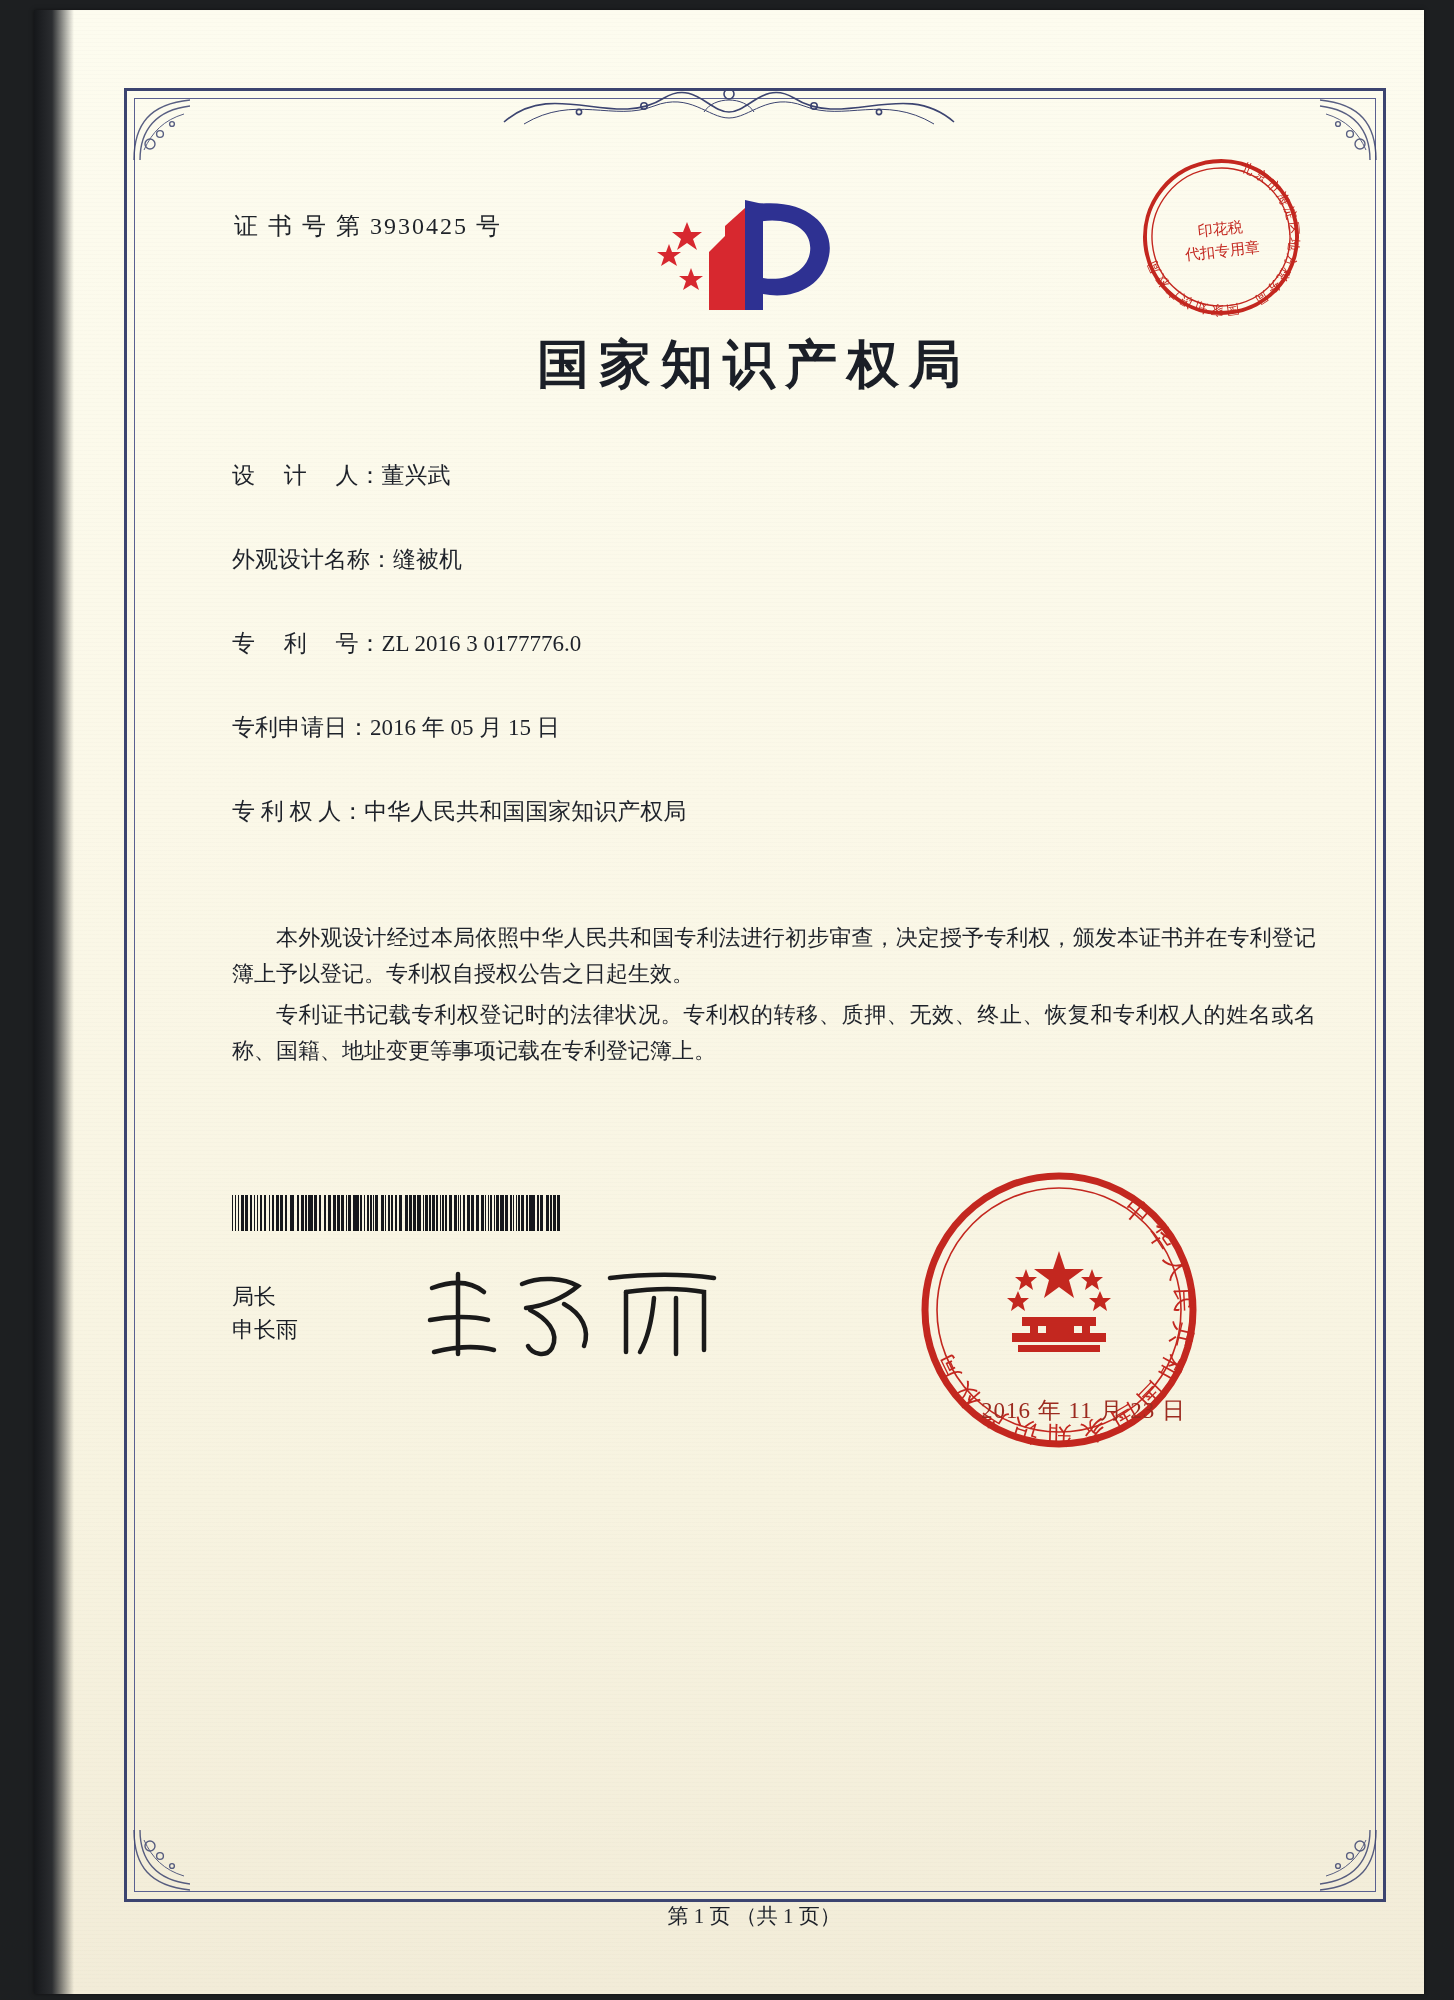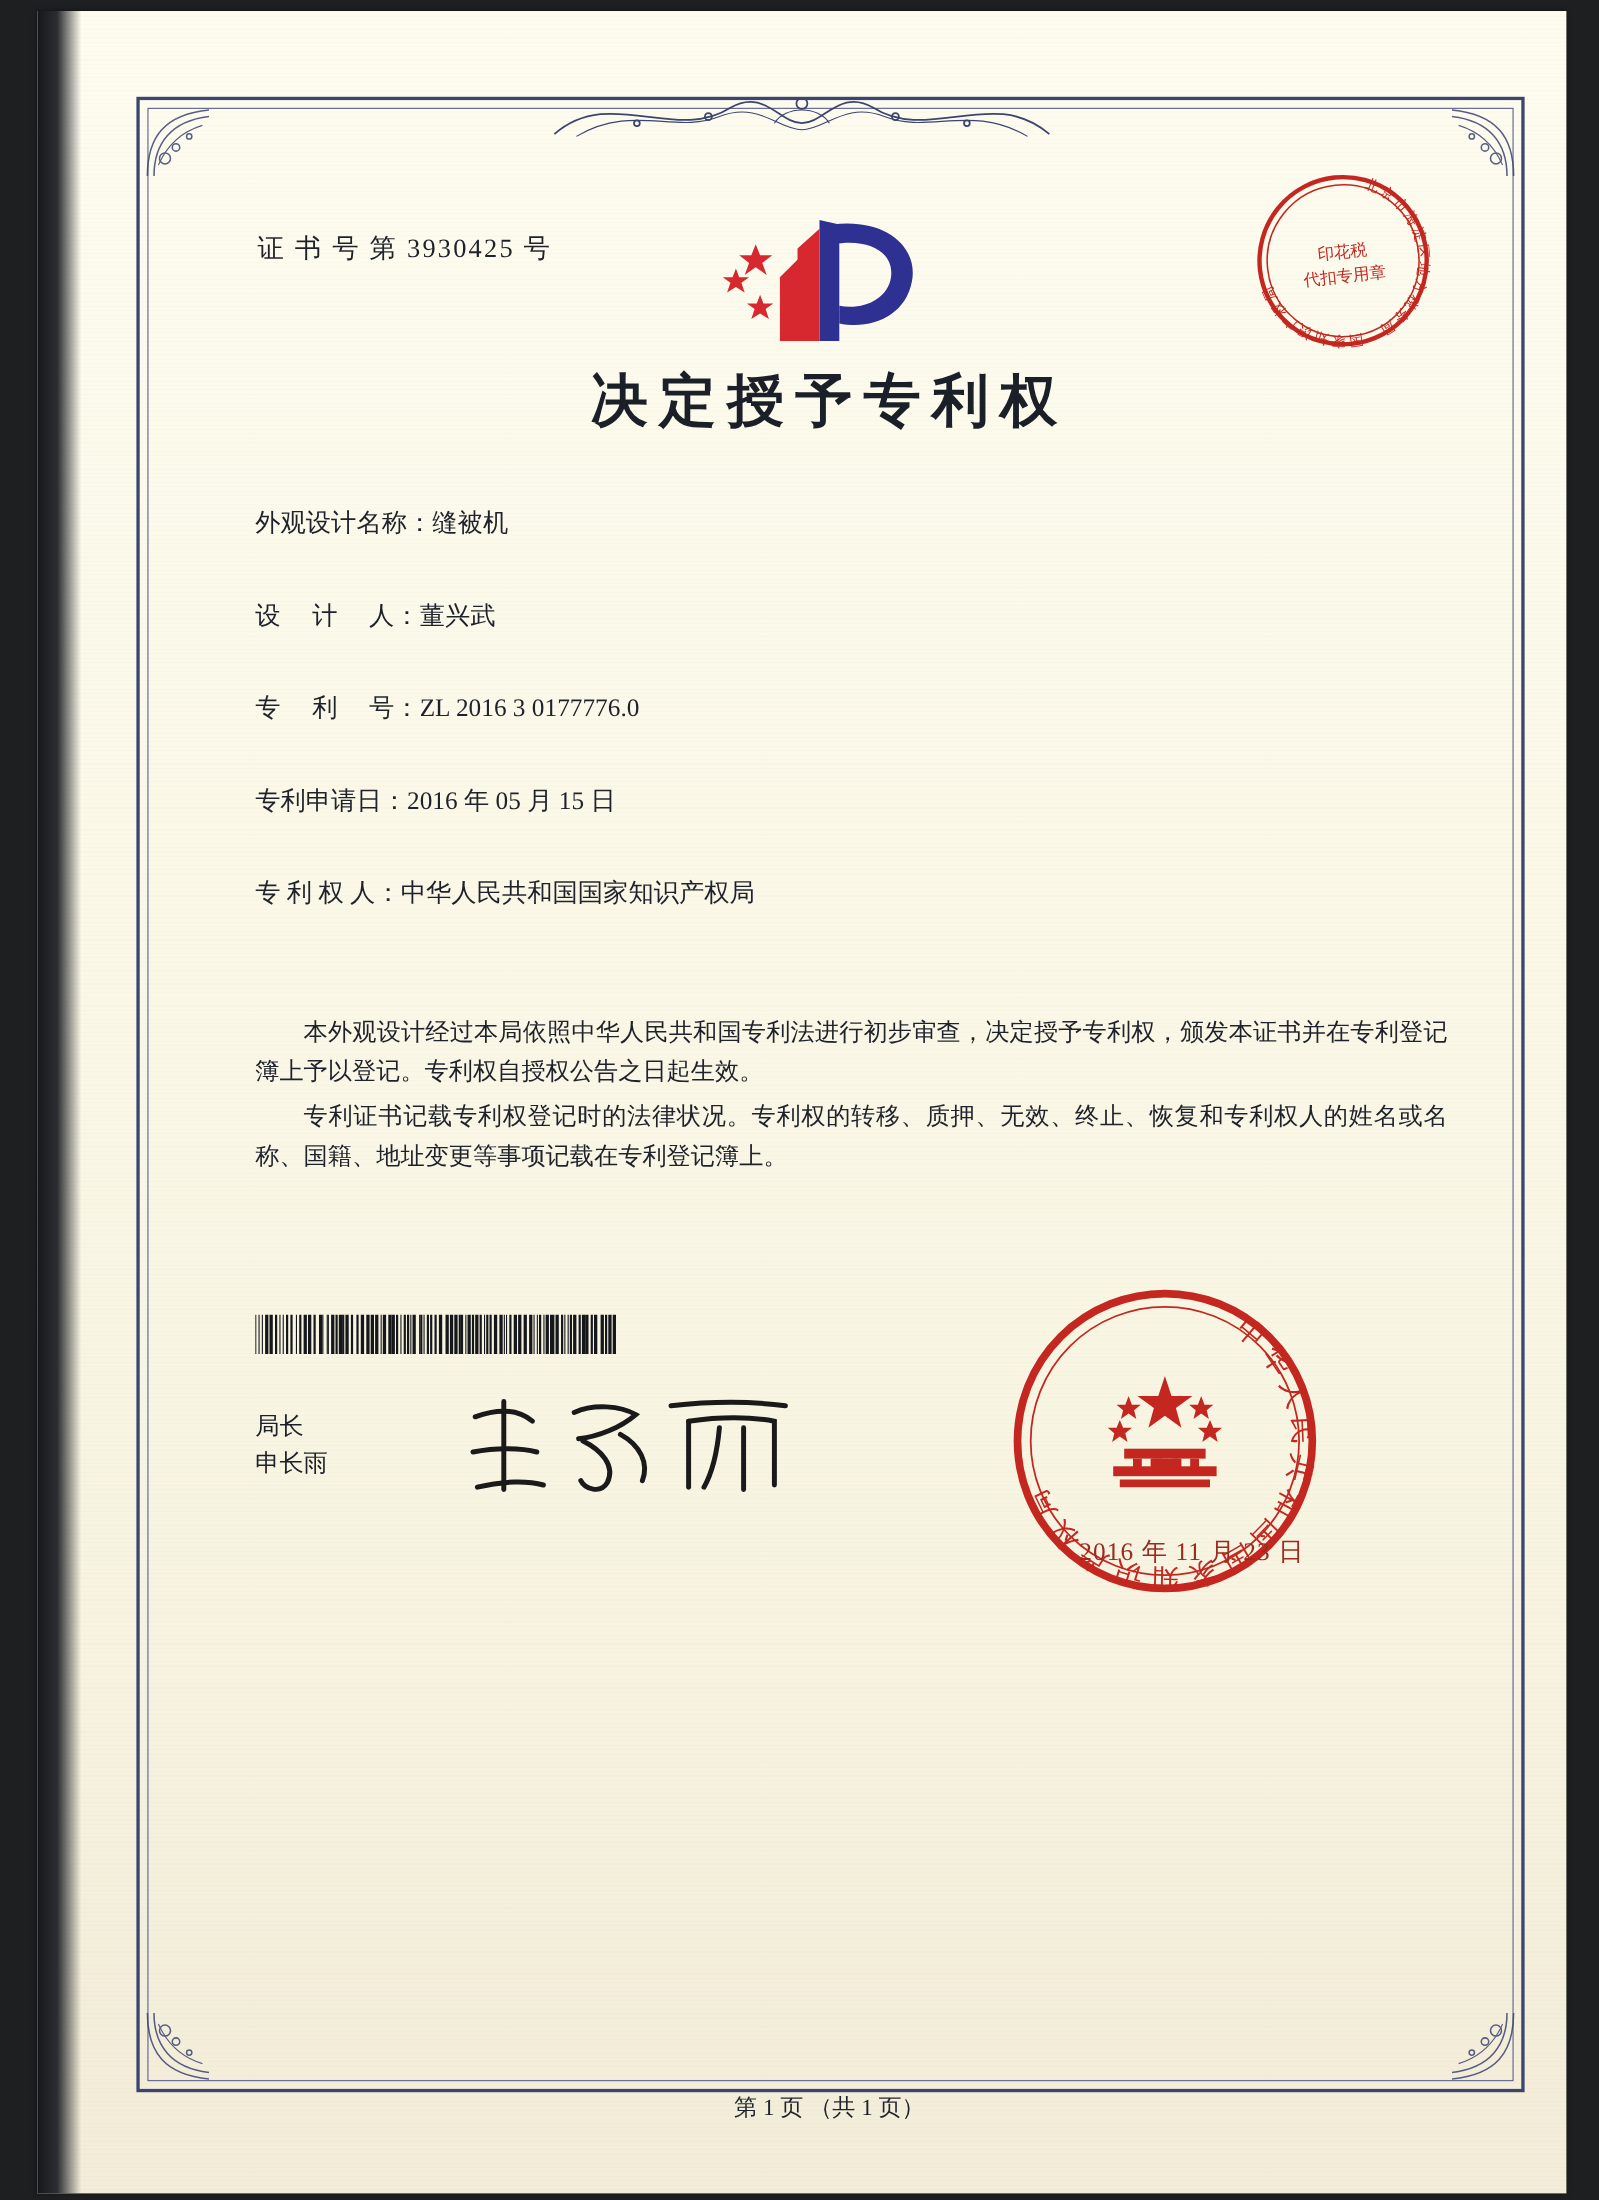--- a/index.html
+++ b/index.html
@@ -329,28 +329,28 @@
         <path d="M70 70 L88 52 L88 128 L70 128 Z" fill="#d7282f"></path>
 
         <g fill="#d7282f">
           <polygon points="48,40 52,50 63,50 54,57 58,68 48,61 38,68 42,57 33,50 44,50"></polygon>
           <polygon points="30,62 33,70 42,70 35,75 38,84 30,79 22,84 25,75 18,70 27,70"></polygon>
           <polygon points="52,86 55,94 64,94 57,99 60,108 52,103 44,108 47,99 40,94 49,94"></polygon>
         </g>
       </svg>
     </div>
 
-    <div class="main-title">决定授予专利权</div>
+    <div class="main-title">国家知识产权局</div>
 
     <div class="fields">
       <div class="field">
-        <span class="lbl">外观设计名称：</span><span class="val">缝被机</span>
+        <span class="lbl">设　 计　 人：</span><span class="val">董兴武</span>
       </div>
       <div class="field">
-        <span class="lbl">设　 计　 人：</span><span class="val">董兴武</span>
+        <span class="lbl">外观设计名称：</span><span class="val">缝被机</span>
       </div>
       <div class="field">
         <span class="lbl">专　 利　 号：</span><span class="val">ZL 2016 3 0177776.0</span>
       </div>
       <div class="field">
         <span class="lbl">专利申请日：</span><span class="val">2016 年 05 月 15 日</span>
       </div>
       <div class="field">
         <span class="lbl">专 利 权 人：</span><span class="val">中华人民共和国国家知识产权局</span>
       </div>

